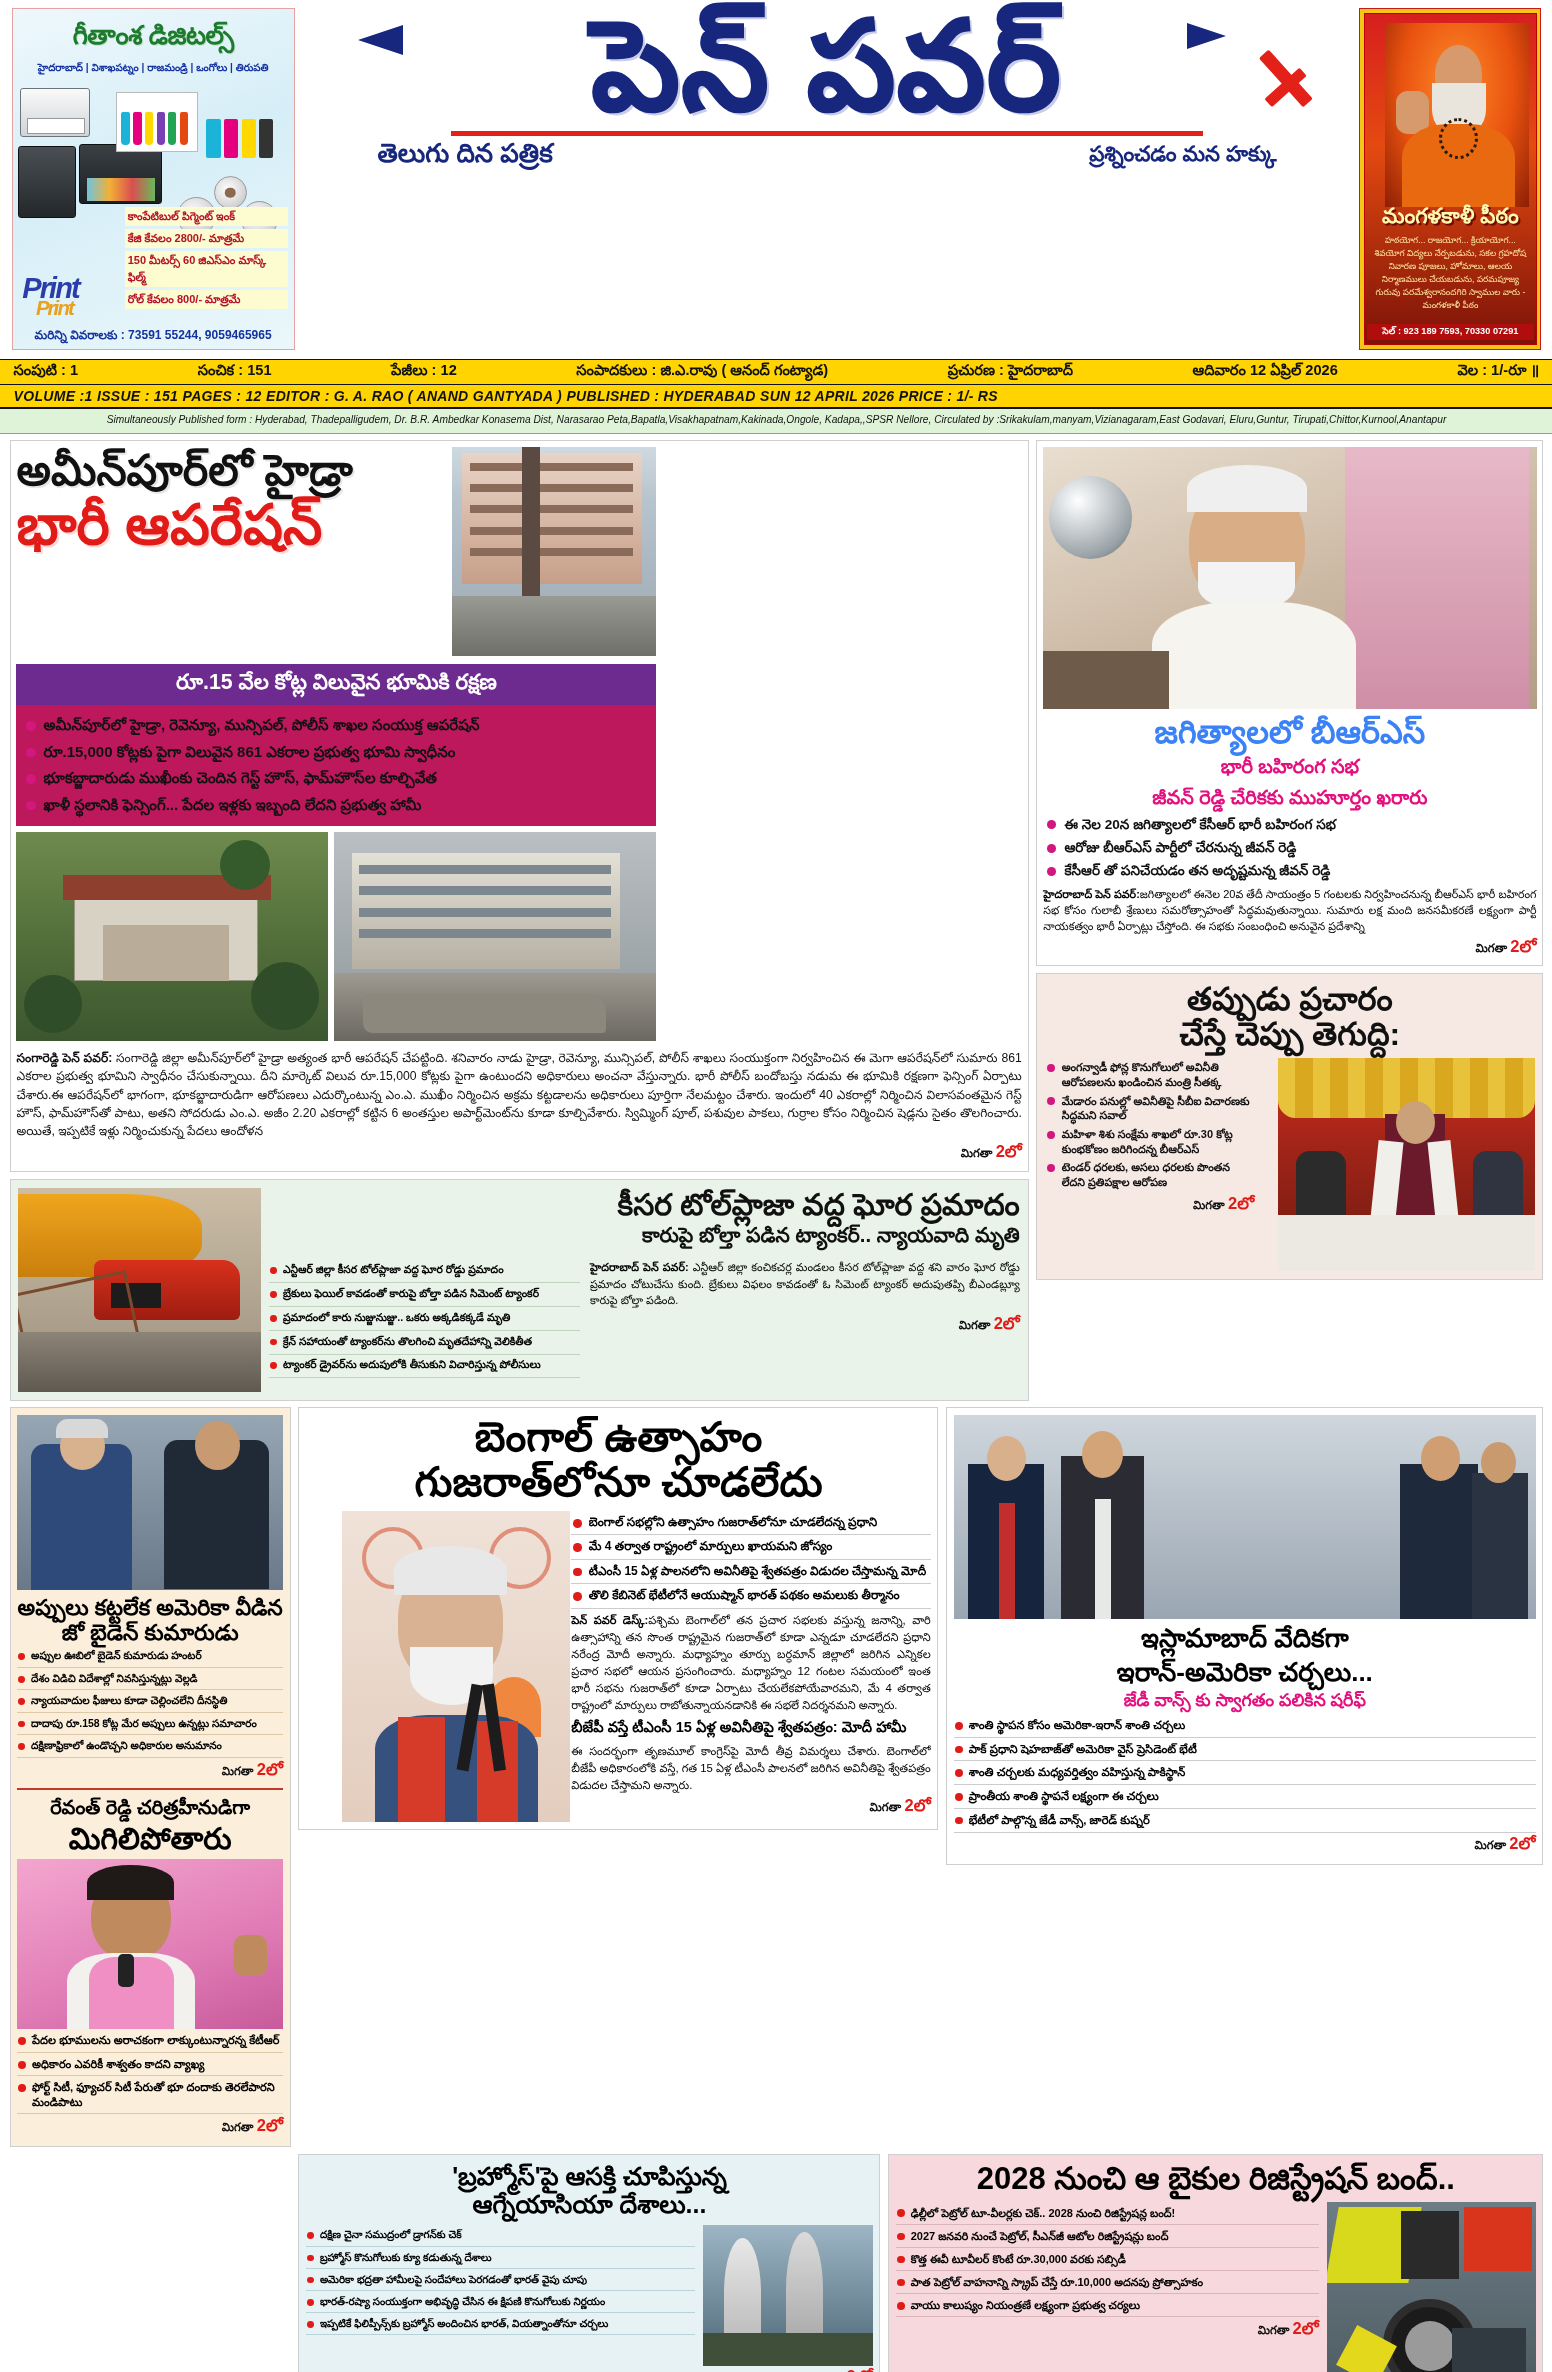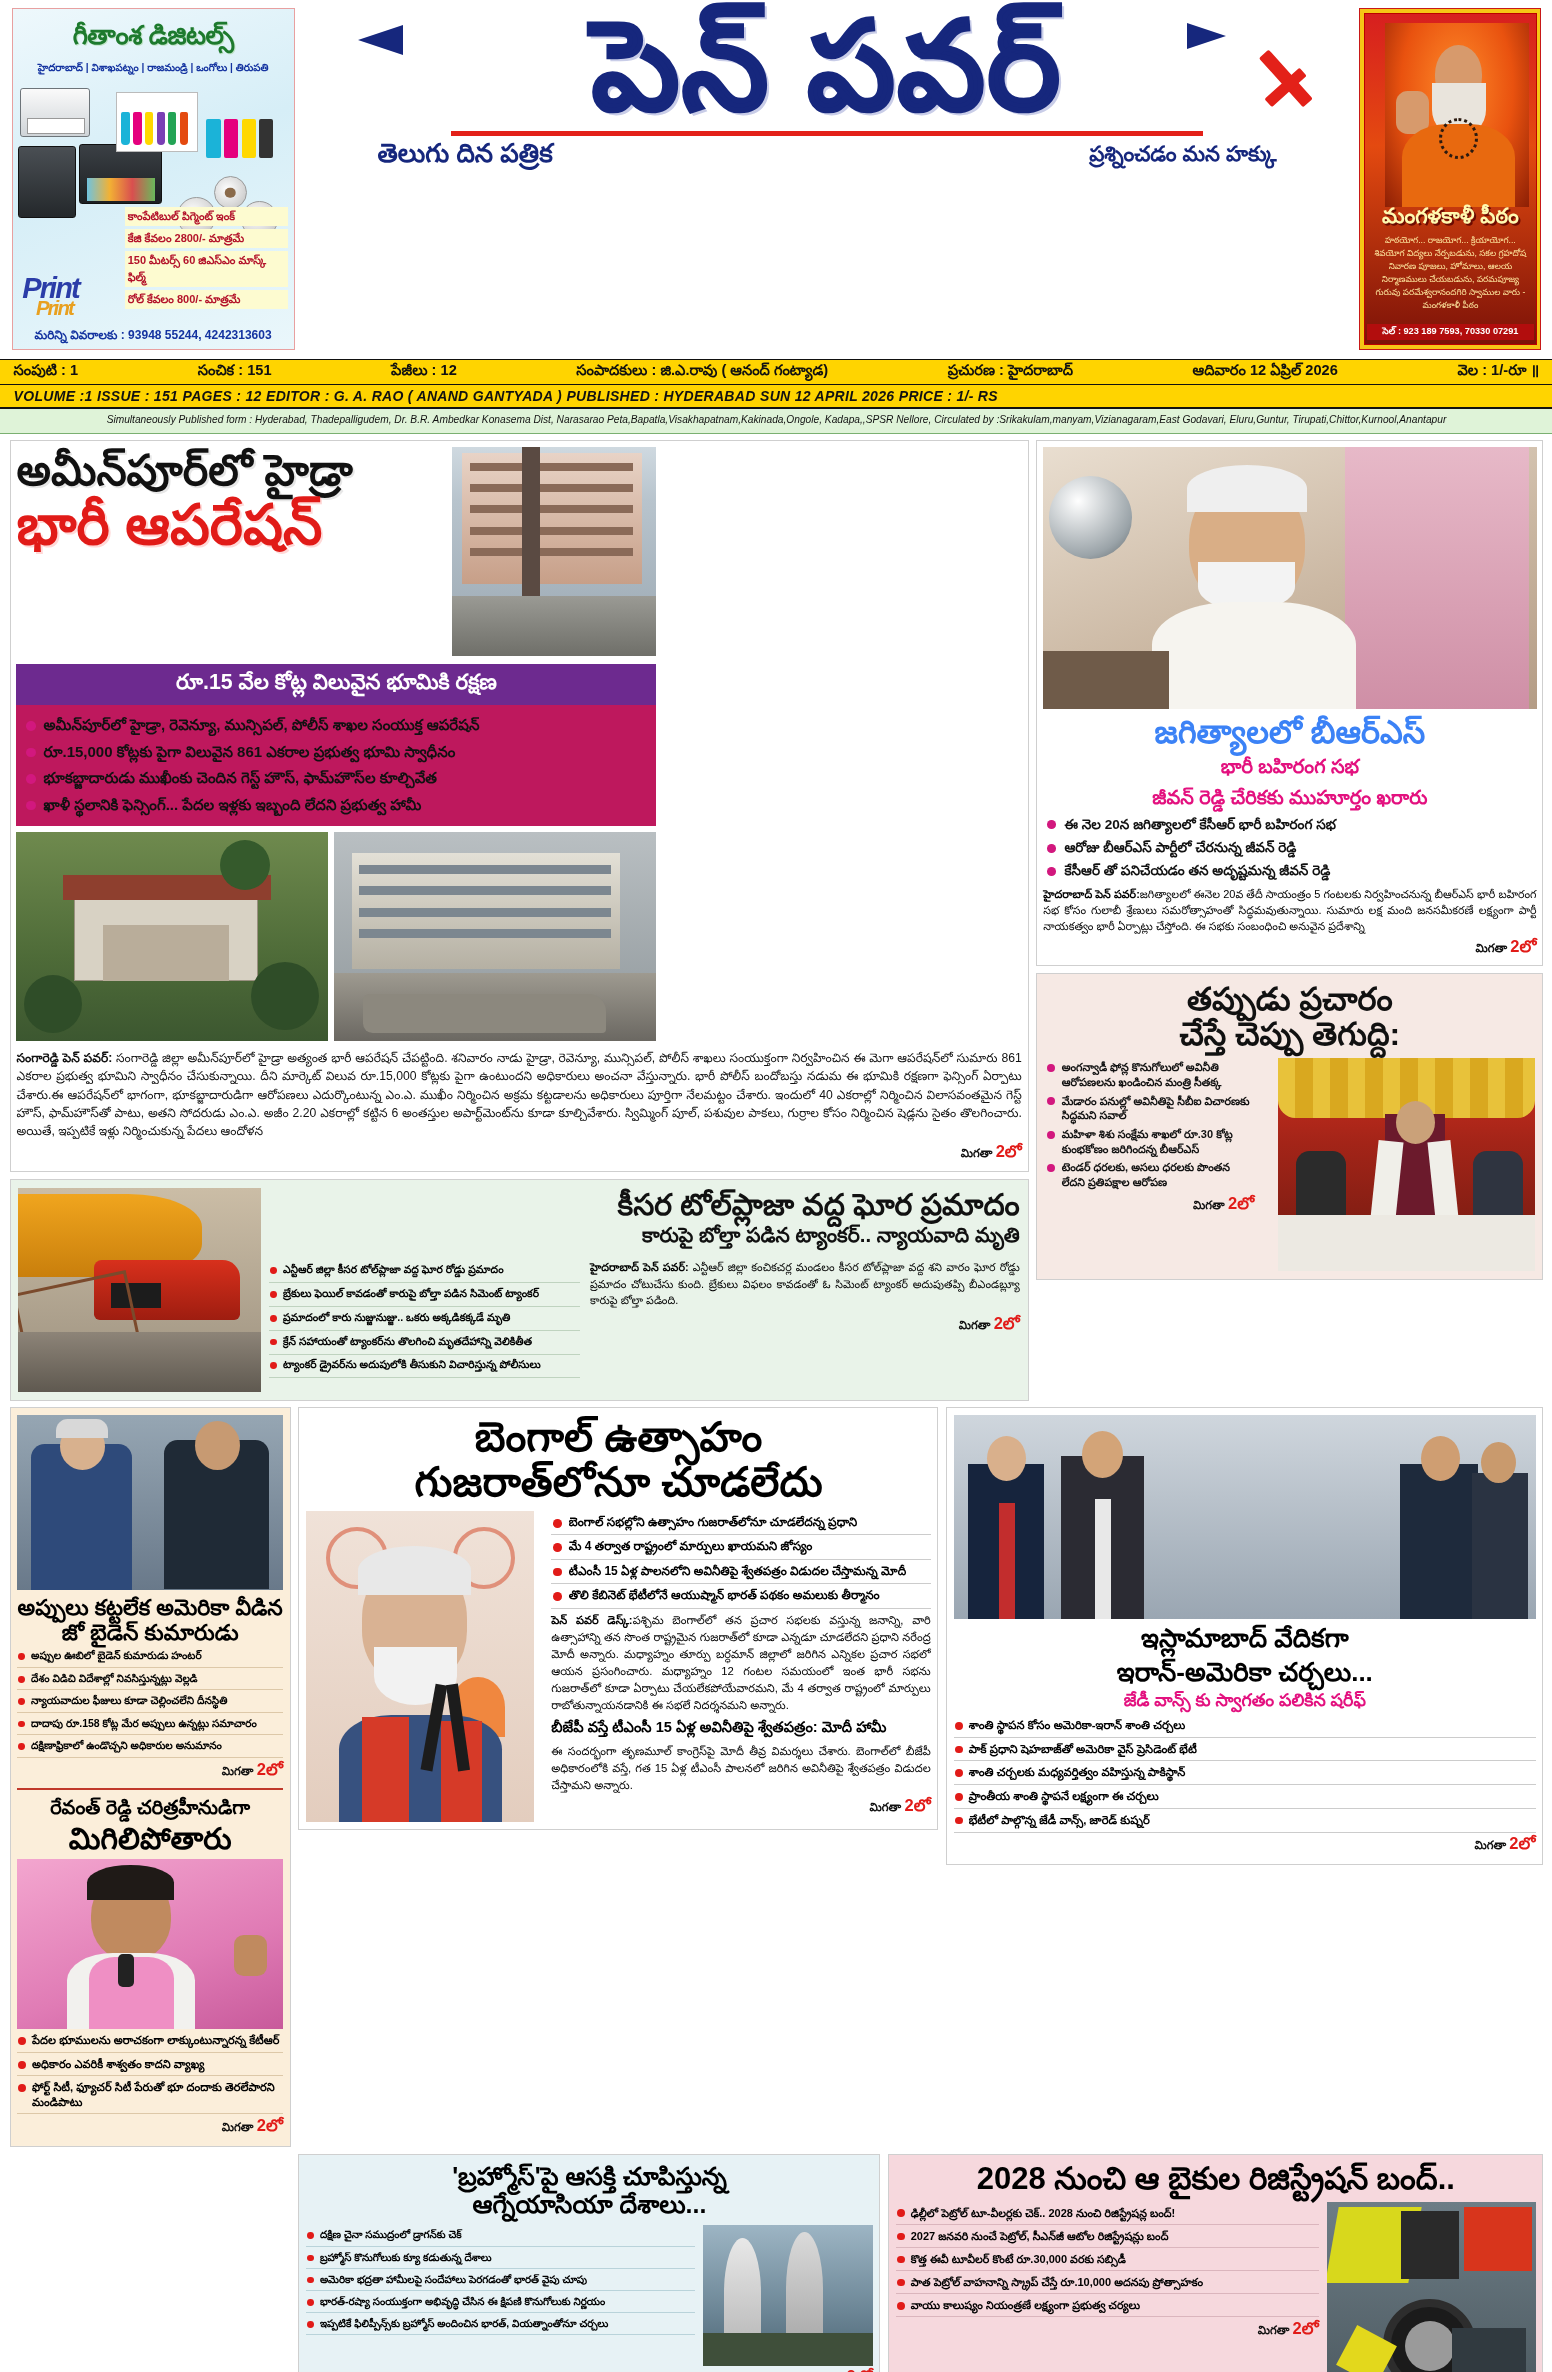--- a/index.html
+++ b/index.html
@@ -160,21 +160,21 @@
   .bd-bul li::before{content:"";position:absolute;left:1px;top:7.8px;width:6.8px;height:6.8px;border-radius:50%;background:#e11b18;}
   .bd-div { height:1.9px; background:#c0392b; margin:5.8px 0; }
   .ktr-h1 { font-size:19.4px; font-weight:bold; text-align:center; }
   .ktr-h2 { font-size:30px; font-weight:bold; text-align:center; line-height:1.05; }
   .ktr-photo { width:100%; height:170px; margin-top:4.9px; }
   .ktr-bul li{ list-style:none; font-size:11.3px; font-weight:bold; position:relative; padding:3.9px 0 3.9px 14.6px; border-bottom:1px solid #ddc8a8; line-height:1.3;}
   .ktr-bul li::before{content:"";position:absolute;left:1px;top:7.8px;width:7.8px;height:7.8px;border-radius:50%;background:#e11b18;}
 
   .bengal { border:1px solid #cfcfcf; background:#fff; padding:6.8px; }
   .bg-h { font-size:41px; font-weight:bold; text-align:center; line-height:1.1; }
-  .bg-row { display:flex; gap:17px; margin-top:5.8px; }
+  .bg-row { display:flex; gap:1px; margin-top:5.8px;margin-left:36px; }
   .bg-photo { width:228px; height:311px; }
   .bg-right{ flex:1; }
   .bg-bul li{ list-style:none; font-size:12px; font-weight:bold; position:relative; padding:3.9px 0 3.9px 17.5px; border-bottom:1px solid #ccc; line-height:1.3;}
   .bg-bul li::before{content:"";position:absolute;left:1.9px;top:7.8px;width:8.7px;height:8.7px;border-radius:50%;background:#e11b18;}
   .bg-body{ font-size:11.3px; line-height:1.5; text-align:justify; margin-top:3.9px;}
   .bg-sub { font-size:14.6px; font-weight:bold; margin-top:4.9px; }
 
   .vance { border:1px solid #cfcfcf; background:#fff; padding:6.8px; }
   .vn-photo { width:100%; height:204px; }
   .vn-h { font-size:26px; font-weight:bold; text-align:center; line-height:1.12; margin-top:4.9px;}
@@ -245,21 +245,21 @@
       <div class="al-offer">
         <div>కాంపేటిబుల్ పిగ్మెంట్ ఇంక్</div>
         <div>కేజి కేవలం 2800/- మాత్రమే</div>
         <div>150 మీటర్స్ 60 జిఎస్ఎం మాస్క్ ఫిల్మ్</div>
         <div>రోల్ కేవలం 800/- మాత్రమే</div>
       </div>
       <div class="printlogo">
         <span>Print</span>
         <small>Print</small>
       </div>
-      <div class="al-phone">మరిన్ని వివరాలకు : 93948 55244, 4242313603</div>
+      <div class="al-phone">మరిన్ని వివరాలకు : 73591 55244, 9059465965</div>
     </div>
 
     <div class="title-block">
       <div class="nib"></div>
       <div class="nib2"></div>
       <div class="paper-name">పెన్ పవర్</div>
       <div class="redline"></div>
       <div class="tagrow">
         <div class="tag-tel">తెలుగు దిన పత్రిక</div>
         <div class="tag-slogan">ప్రశ్నించడం మన హక్కు</div>

